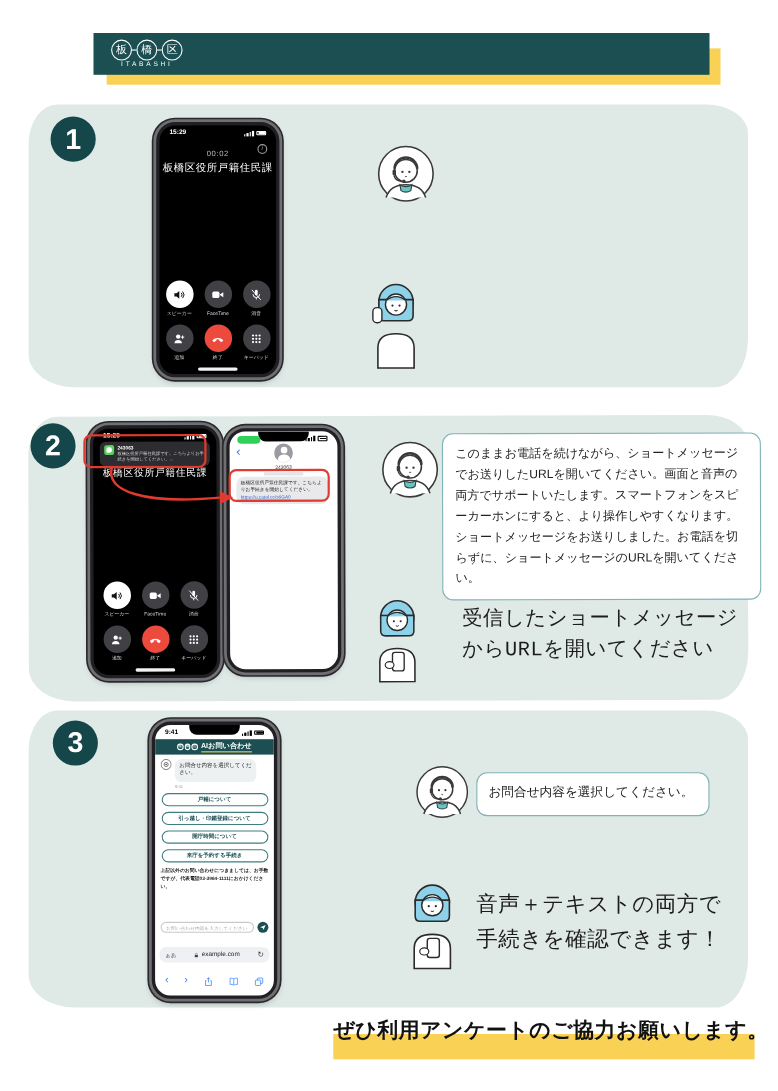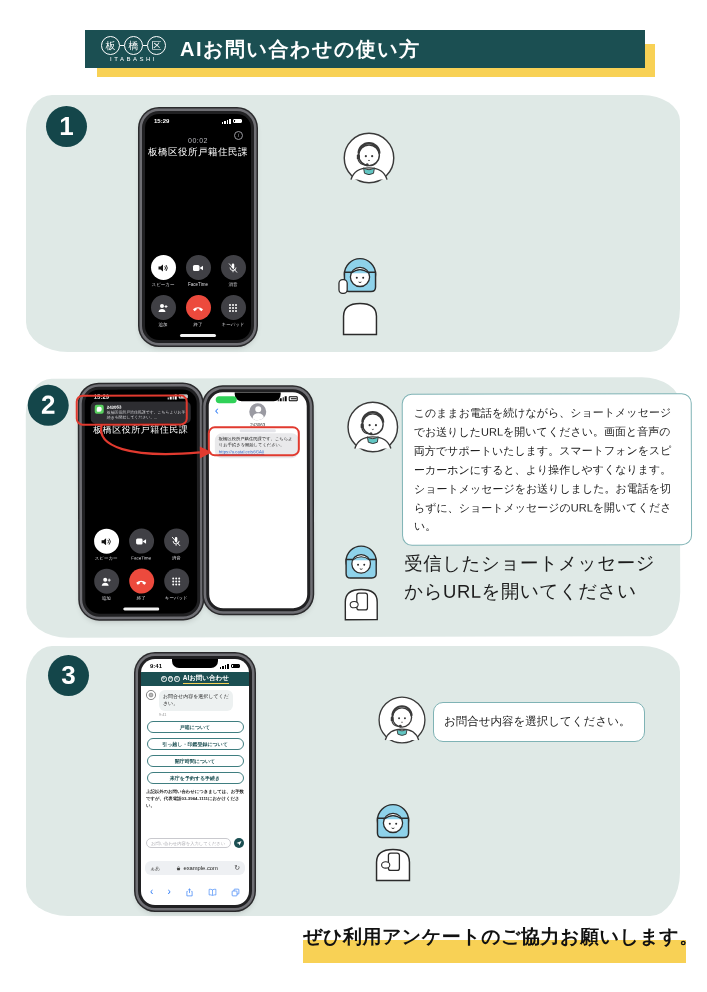--- a/index.html
+++ b/index.html
@@ -152,21 +152,20 @@
     <div class="logo">
       <div class="logo-row">
         <span class="logo-circle">板</span>
         <span class="logo-dash"></span>
         <span class="logo-circle">橋</span>
         <span class="logo-dash"></span>
         <span class="logo-circle">区</span>
       </div>
       <div class="logo-sub">ITABASHI</div>
     </div>
-    <div class="hdr-title">AIお問い合わせの使い方</div>
   </div>
 
   <div class="sec" id="sec1">
     <div class="badge" style="left:20px; top:11px;">1</div>
 
     <div class="phone" style="left:116px; top:16px; width:112px; height:232px;">
       <div class="screen dark">
         <div class="notch"></div>
         <div class="sb">
           <span class="sb-time">15:29</span>
@@ -435,21 +434,21 @@
       <circle cx="35" cy="31" r="10.5" fill="#fff" stroke="#2b2b2b" stroke-width="1.4"></circle>
       <path d="M25 27 q10 -8 20 0" fill="#8ed2ea" stroke="#2b2b2b" stroke-width="1.3"></path>
       <circle cx="31.5" cy="32" r="1.1" fill="#2b2b2b"></circle>
         <circle cx="38.5" cy="32" r="1.1" fill="#2b2b2b"></circle>
       <path d="M33.5 36.5 q1.5 1.5 3 0" stroke="#2b2b2b" fill="none" stroke-width="1"></path>
       <path d="M17 94 v-20 q0 -14 18 -14 q18 0 18 14 v20 z" fill="#fff" stroke="#2b2b2b" stroke-width="1.6"></path>
       <rect x="30" y="64" width="12" height="19" rx="2.5" fill="#fff" stroke="#2b2b2b" stroke-width="1.4"></rect>
       <ellipse cx="27" cy="77" rx="4.5" ry="3.5" fill="#fff" stroke="#2b2b2b" stroke-width="1.2"></ellipse>
     </svg>
 
-    <div class="caption" style="left:378px; top:172px; font-size:18.5px; line-height:28px; letter-spacing:.5px;">受信したショートメッセージ
+    <div class="caption" style="left:394px; top:172px; font-size:18.5px; line-height:28px; letter-spacing:.5px;font-family:Liberation Mono, monospace;">受信したショートメッセージ
 からURLを開いてください</div>
   </div>
 
   <div class="sec" id="sec3">
     <div class="badge" style="left:22px; top:9px;">3</div>
 
     <div class="phone" style="left:112px; top:10px; width:114px; height:252px;">
       <div class="screen light">
         <div class="notch"></div>
         <div class="sb">
@@ -550,18 +549,20 @@
       <circle cx="35" cy="31" r="10.5" fill="#fff" stroke="#2b2b2b" stroke-width="1.4"></circle>
       <path d="M25 27 q10 -8 20 0" fill="#8ed2ea" stroke="#2b2b2b" stroke-width="1.3"></path>
       <circle cx="31.5" cy="32" r="1.1" fill="#2b2b2b"></circle>
         <circle cx="38.5" cy="32" r="1.1" fill="#2b2b2b"></circle>
       <path d="M33.5 36.5 q1.5 1.5 3 0" stroke="#2b2b2b" fill="none" stroke-width="1"></path>
       <path d="M17 94 v-20 q0 -14 18 -14 q18 0 18 14 v20 z" fill="#fff" stroke="#2b2b2b" stroke-width="1.6"></path>
       <rect x="30" y="64" width="12" height="19" rx="2.5" fill="#fff" stroke="#2b2b2b" stroke-width="1.4"></rect>
       <ellipse cx="27" cy="77" rx="4.5" ry="3.5" fill="#fff" stroke="#2b2b2b" stroke-width="1.2"></ellipse>
     </svg>
 
+    <div class="caption" style="left:407px; top:160px; font-size:19.5px; line-height:32px; letter-spacing:.5px;">音声＋テキストの両方で
+手続きを確認できます！</div>
   </div>
 
   <div class="footer-hl"></div>
   <div class="footer-text">ぜひ利用アンケートのご協力お願いします。</div>
 
 </div>
 
 </body></html>

